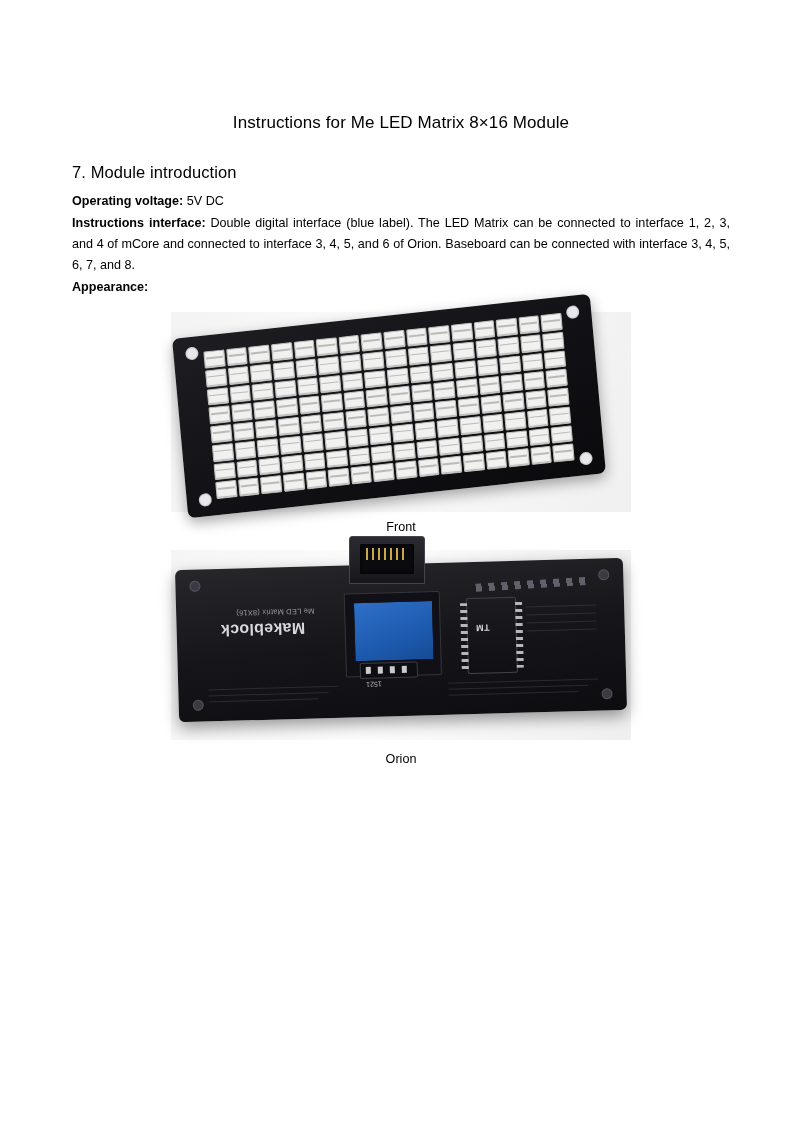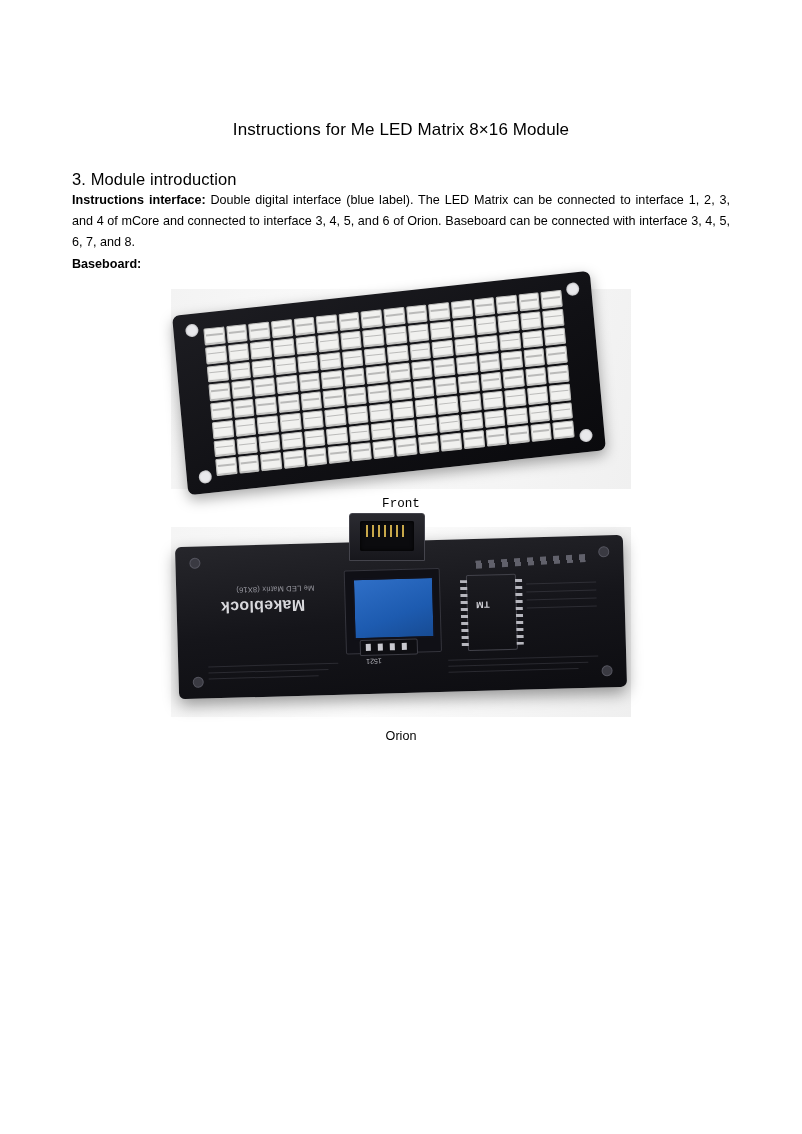--- a/index.html
+++ b/index.html
@@ -13,21 +13,21 @@
     font-family: "Liberation Sans", sans-serif;
     color: #000000;
     position: relative;
     overflow: hidden;
   }
   .page {
     position: relative;
     width: 802px;
     height: 1134px;
     box-sizing: border-box;
-    padding: 15px 72px;
+    padding: 8px 72px;
   }
   .doc-title {
     text-align: center;
     font-size: 17px;
     font-weight: 400;
     margin: 0;
     padding-top: 105px;
     letter-spacing: 0.1px;
   }
   .section-heading {
@@ -282,39 +282,42 @@
   .smd-row {
     position: absolute;
     left: 300px;
     top: 20px;
     width: 110px;
     height: 8px;
     background: repeating-linear-gradient(90deg,#6d6d78 0 6px, transparent 6px 13px);
     transform: rotate(-2deg);
     opacity: 0.85;
   }
-  .caption-front { margin-top: 8px; font-family: Liberation Mono, monospace; }
+  .caption-front { margin-top: 8px; }
   .caption-back  { margin-top: 12px; }
 </style>
 </head>
 <body>
 
 <div class="page">
 
   <h1 class="doc-title">Instructions for Me LED Matrix 8×16 Module</h1>
 
-  <h2 class="section-heading">3. Module introduction</h2>
-
+  <h2 class="section-heading">7. Module introduction</h2>
+
+  <p class="para">
+    <span class="b">Operating voltage:</span><span> 5V DC</span>
+  </p>
 
   <p class="para tight">
     <span class="b">Instructions interface:</span><span> Double digital interface (blue label). The LED Matrix can be connected to interface 1, 2, 3, and 4 of mCore and connected to interface 3, 4, 5, and 6 of Orion. Baseboard can be connected with interface 3, 4, 5, 6, 7, and 8.</span>
   </p>
 
   <p class="para tight">
-    <span class="b">Baseboard:</span>
+    <span class="b">Appearance:</span>
   </p>
 
   <figure class="figure">
     <div class="front-wrap">
       <div class="front-bg"></div>
       <div class="front-board">
         <span class="screw tl"></span>
         <span class="screw tr"></span>
         <span class="screw bl"></span>
         <span class="screw br"></span>

